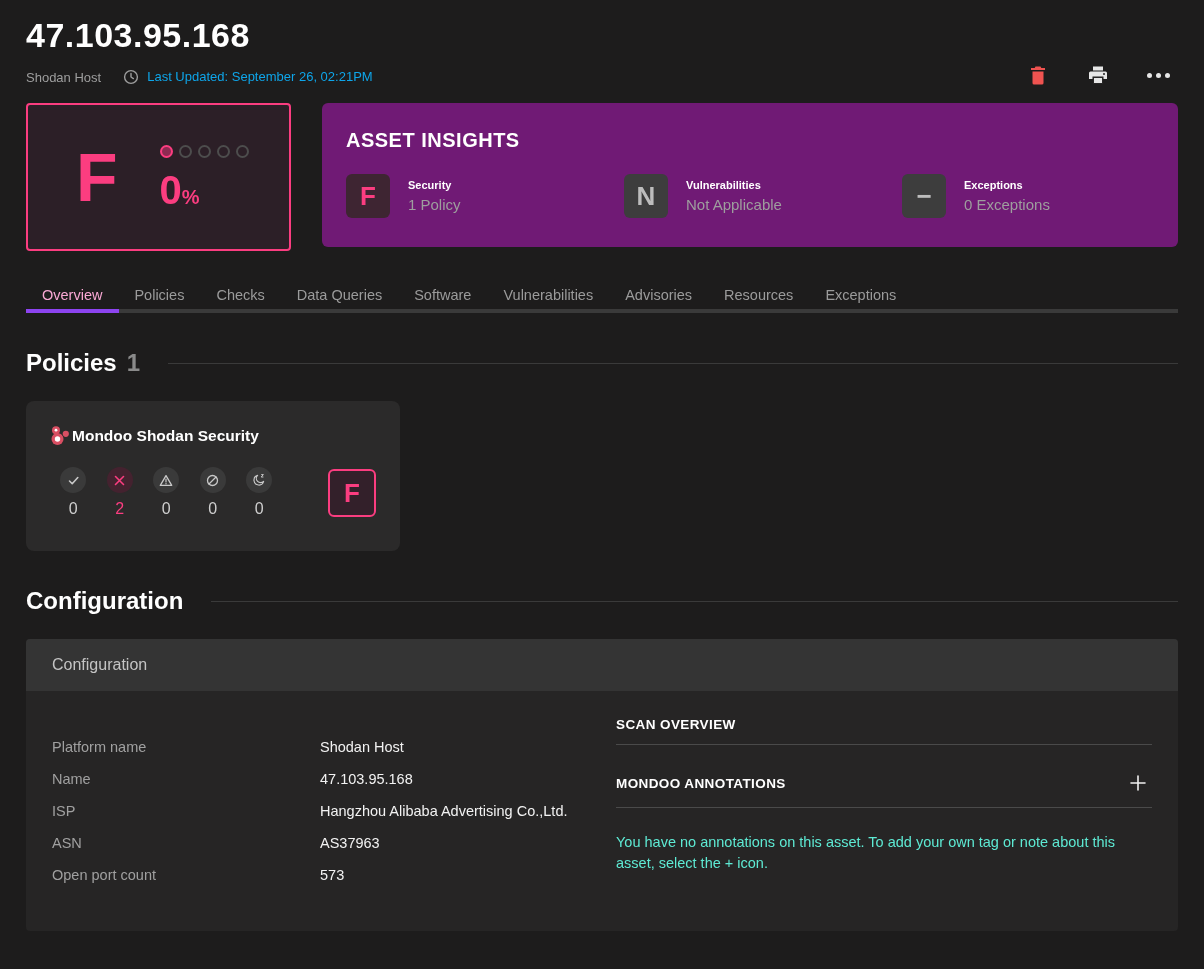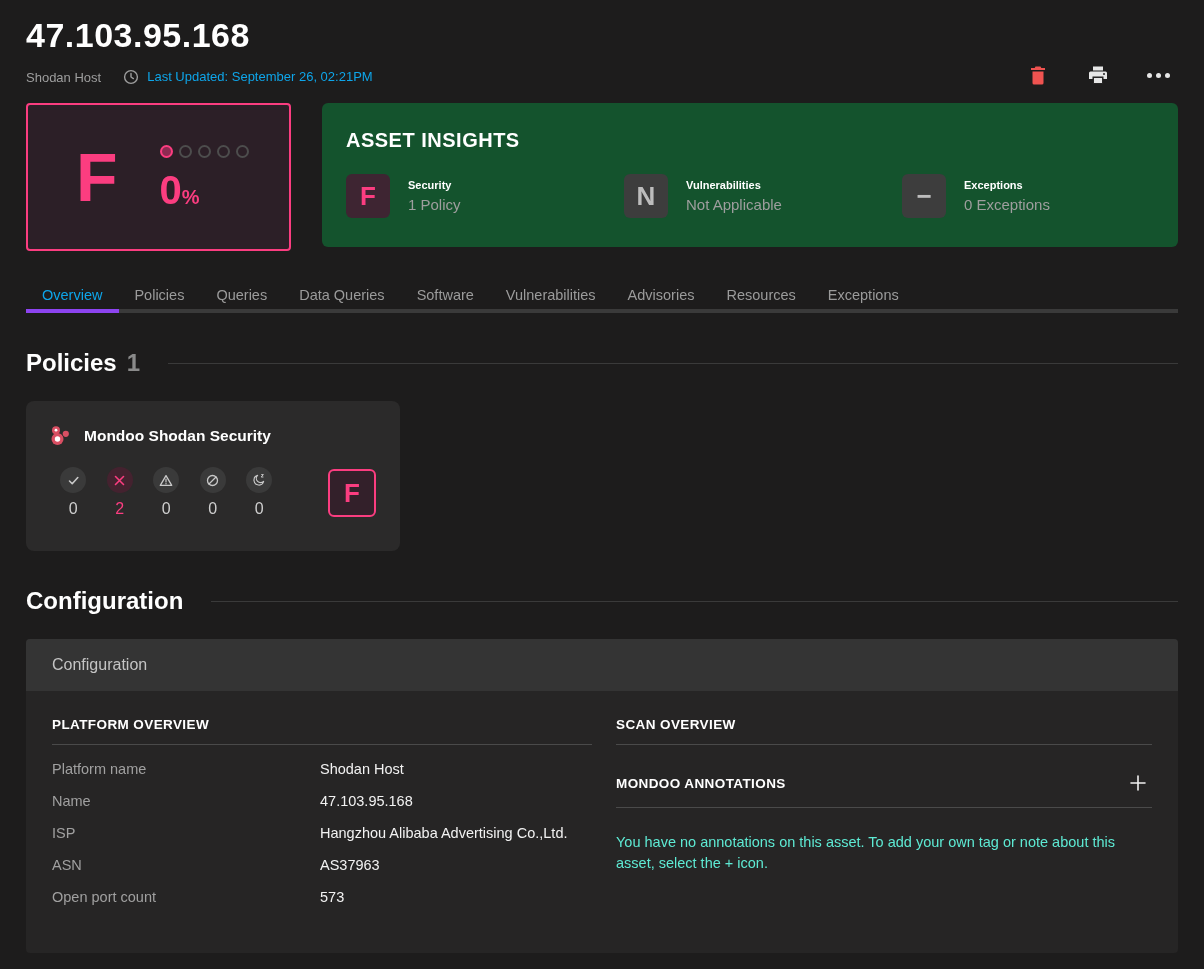--- a/index.html
+++ b/index.html
@@ -24,71 +24,71 @@
   .grade-card { width:265px; height:148px; border:2px solid #fb3d80; border-radius:4px;
                 background:#2c1f27; display:flex; align-items:center; padding-left:48px; gap:42px; }
   .grade-big { font-size:68px; line-height:1; font-weight:700; color:#fb3d80; }
   .grade-right { display:flex; flex-direction:column; gap:12px; }
   .dots-row { display:flex; gap:6px; }
   .dot { width:13px; height:13px; border-radius:50%; border:2px solid #4d4d4d; }
   .dot.filled { border-color:#fb3d80; background:#8e2a52; }
   .score { color:#fb3d80; font-weight:700; font-size:40px; line-height:1; }
   .score .pct { font-size:20px; }
 
-  .insights { flex:1; height:144px; background:#14532d; border-radius:6px; padding:24px; }
+  .insights { flex:1; height:144px; background:#701a75; border-radius:6px; padding:24px; }
   .insights-title { font-size:20px; font-weight:700; letter-spacing:.5px; margin-top:2px; }
   .insights-row { display:grid; grid-template-columns:278px 278px 1fr; margin-top:22px; }
   .insight { display:flex; align-items:center; gap:18px; }
   .insight-badge { width:44px; height:44px; border-radius:6px; display:flex; align-items:center;
                    justify-content:center; font-size:26px; font-weight:700; }
   .badge-pink { background:#3e2532; color:#fb3d80; }
   .badge-gray { background:#3d3d3d; color:#bdbdbd; }
   .insight-label { font-size:11px; font-weight:700; }
   .insight-sub { font-size:15px; color:#9e9e9e; margin-top:5px; }
 
   
   .tabs-wrap { margin-top:30px; }
   .tabs { display:flex; }
   .tab { padding:6px 16px; font-size:14.5px; color:#9b9b9b; background:none; border:none;
          cursor:pointer; font-family:inherit; }
-  .tab.active { color:#0ea5e9; }
+  .tab.active { color:#f9a8d4; }
   .tab-track { height:4px; background:#3a3a3a; position:relative; }
   .tab-indicator { position:absolute; left:0; top:0; width:93px; height:4px; background:#8d44f0; }
 
   
   .section-head { display:flex; align-items:center; gap:10px; margin-top:36px; }
   .section-title { font-size:24px; font-weight:700; }
   .section-count { font-size:24px; font-weight:700; color:#8a8a8a; }
   .section-rule { flex:1; height:1px; background:#3a3a3a; margin-left:18px; }
 
   
   .policy-card { width:374px; height:150px; background:#2b2a2a; border-radius:8px;
                  margin-top:24px; padding:24px; cursor:pointer; }
-  .policy-title-row { display:flex; align-items:center; gap:12px; }
+  .policy-title-row { display:flex; align-items:center; }
   .policy-title { font-size:15.5px; font-weight:700; }
   .policy-stats { display:flex; align-items:flex-start; margin-top:20px; }
   .stat { width:46.5px; text-align:center; }
   .stat-icon { width:26px; height:26px; border-radius:50%; background:#3a3a3a;
                display:flex; align-items:center; justify-content:center; margin:0 auto; }
   .stat-icon.fail { background:#44222f; }
   .stat-val { font-size:16px; color:#cfcfcf; margin-top:7px; }
   .stat-val.pink { color:#fb3d80; }
   .stat-spacer { flex:1; }
   .mini-grade { width:48px; height:48px; border:2px solid #fb3d80; border-radius:6px;
                 background:#33202a; color:#fb3d80; font-size:26px; font-weight:700;
                 display:flex; align-items:center; justify-content:center; margin-top:2px; }
 
   
   .config-card { margin-top:24px; background:#262525; border-radius:4px; overflow:hidden; }
   .config-card-header { height:52px; background:#343434; display:flex; align-items:center;
                         padding:0 26px; font-size:16px; color:#c4c4c4; }
   .config-body { display:grid; grid-template-columns:540px 1fr; column-gap:24px; padding:26px 26px 40px; }
   .col-heading { font-size:13.5px; font-weight:700; letter-spacing:.4px; padding-bottom:12px;
                  border-bottom:1px solid #4a4a4a; display:flex; align-items:center; }
-  .kv-rows { margin-top:8px; }
+  .kv-rows { margin-top:14px; }
   .kv-row { display:flex; height:32px; align-items:center; font-size:14.5px; }
   .kv-label { width:268px; color:#a0a0a0; }
   .kv-value { color:#f2f2f2; }
   .anno-heading { margin-top:26px; }
   .anno-heading .spacer { flex:1; }
   .plus-btn { background:none; border:none; cursor:pointer; display:flex; align-items:center;
               justify-content:center; width:28px; height:24px; }
   .anno-text { margin-top:24px; font-size:14.5px; color:#5eead4; line-height:1.45; max-width:540px; }
 </style>
 </head>
@@ -173,21 +173,21 @@
           </div>
         </div>
       </div>
     </div>
   </div>
 
   <div class="tabs-wrap">
     <div class="tabs">
       <button class="tab active">Overview</button>
       <button class="tab">Policies</button>
-      <button class="tab">Queries</button>
+      <button class="tab">Checks</button>
       <button class="tab">Data Queries</button>
       <button class="tab">Software</button>
       <button class="tab">Vulnerabilities</button>
       <button class="tab">Advisories</button>
       <button class="tab">Resources</button>
       <button class="tab">Exceptions</button>
     </div>
     <div class="tab-track">
       <div class="tab-indicator"></div>
     </div>
@@ -264,21 +264,20 @@
     <span class="section-title">Configuration</span>
     <span class="section-rule"></span>
   </div>
 
   <div class="config-card">
     <div class="config-card-header">
       <span>Configuration</span>
     </div>
     <div class="config-body">
       <div>
-        <div class="col-heading">PLATFORM OVERVIEW</div>
         <div class="kv-rows">
           <div class="kv-row">
             <span class="kv-label">Platform name</span>
             <span class="kv-value">Shodan Host</span>
           </div>
           <div class="kv-row">
             <span class="kv-label">Name</span>
             <span class="kv-value">47.103.95.168</span>
           </div>
           <div class="kv-row">

